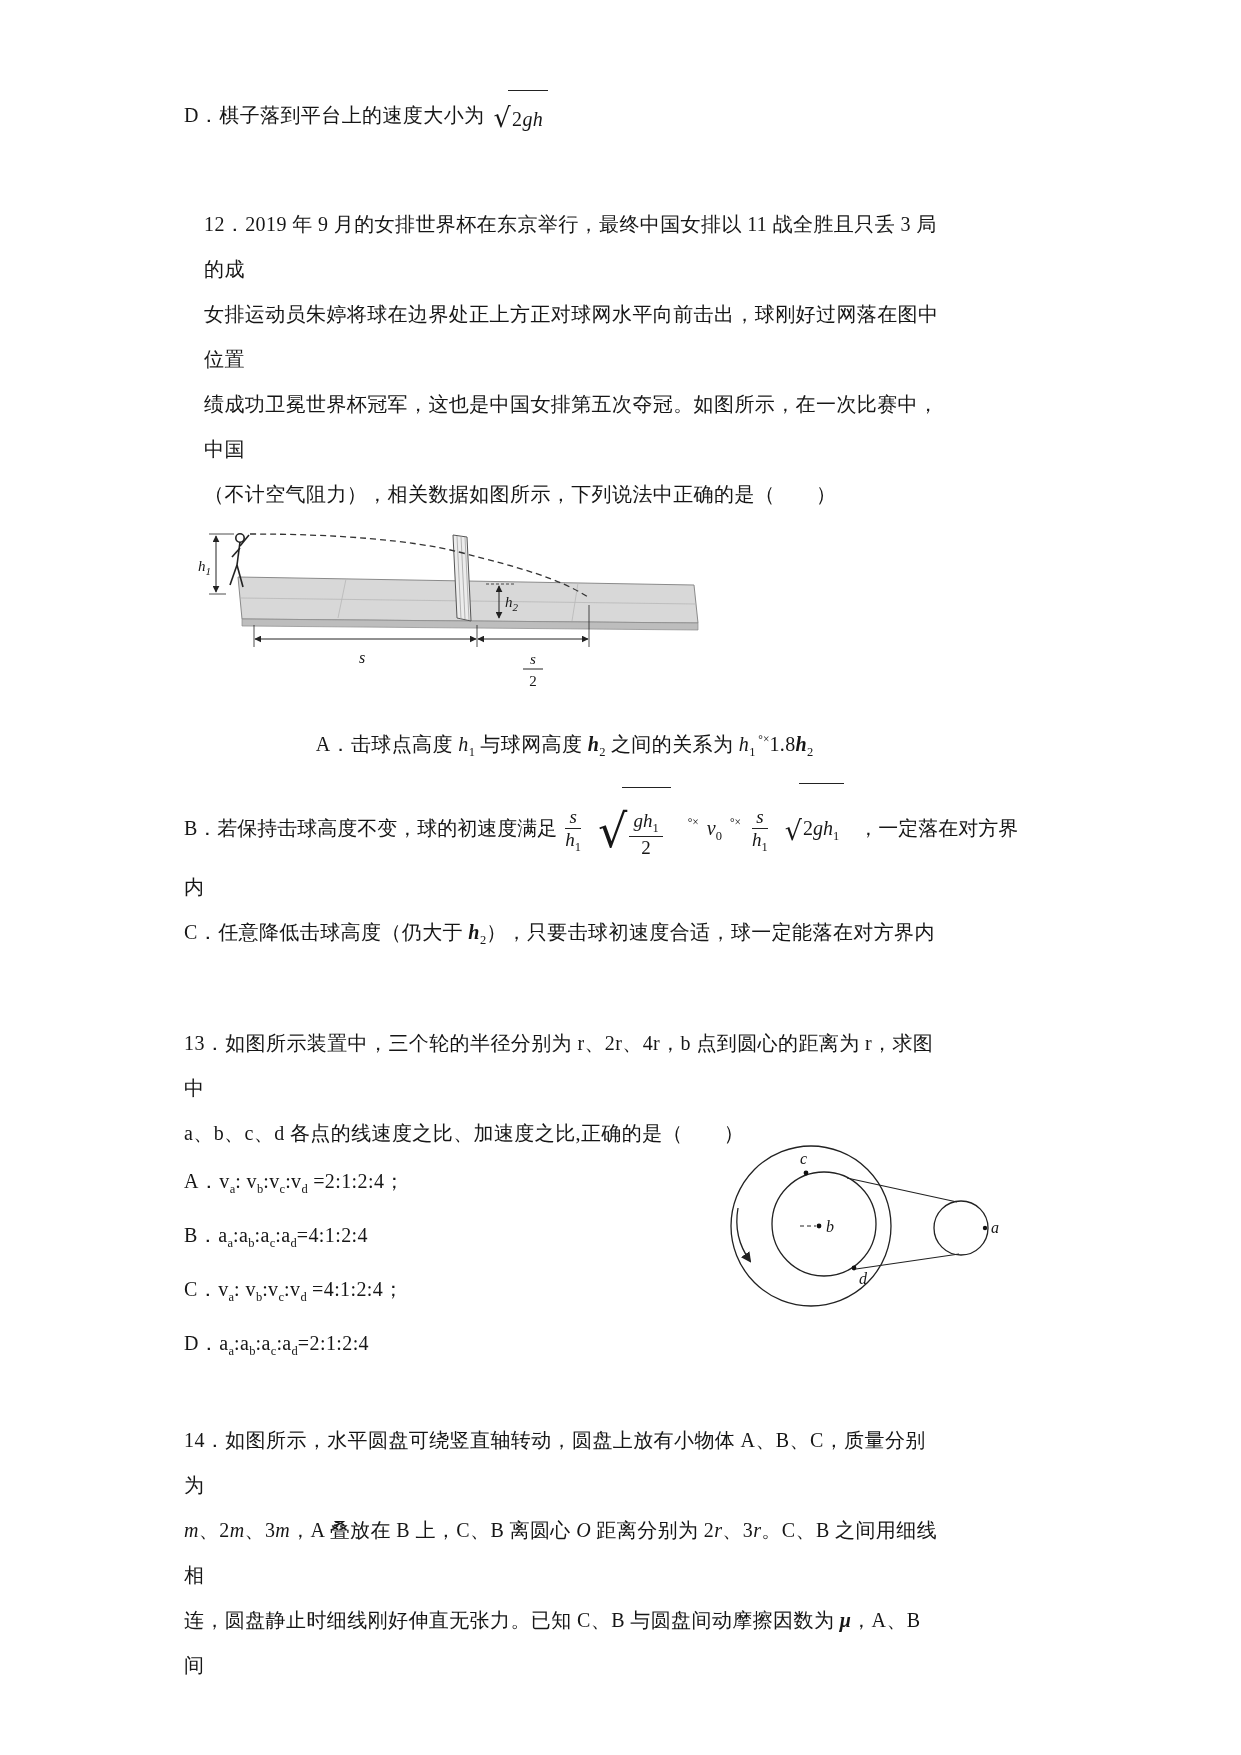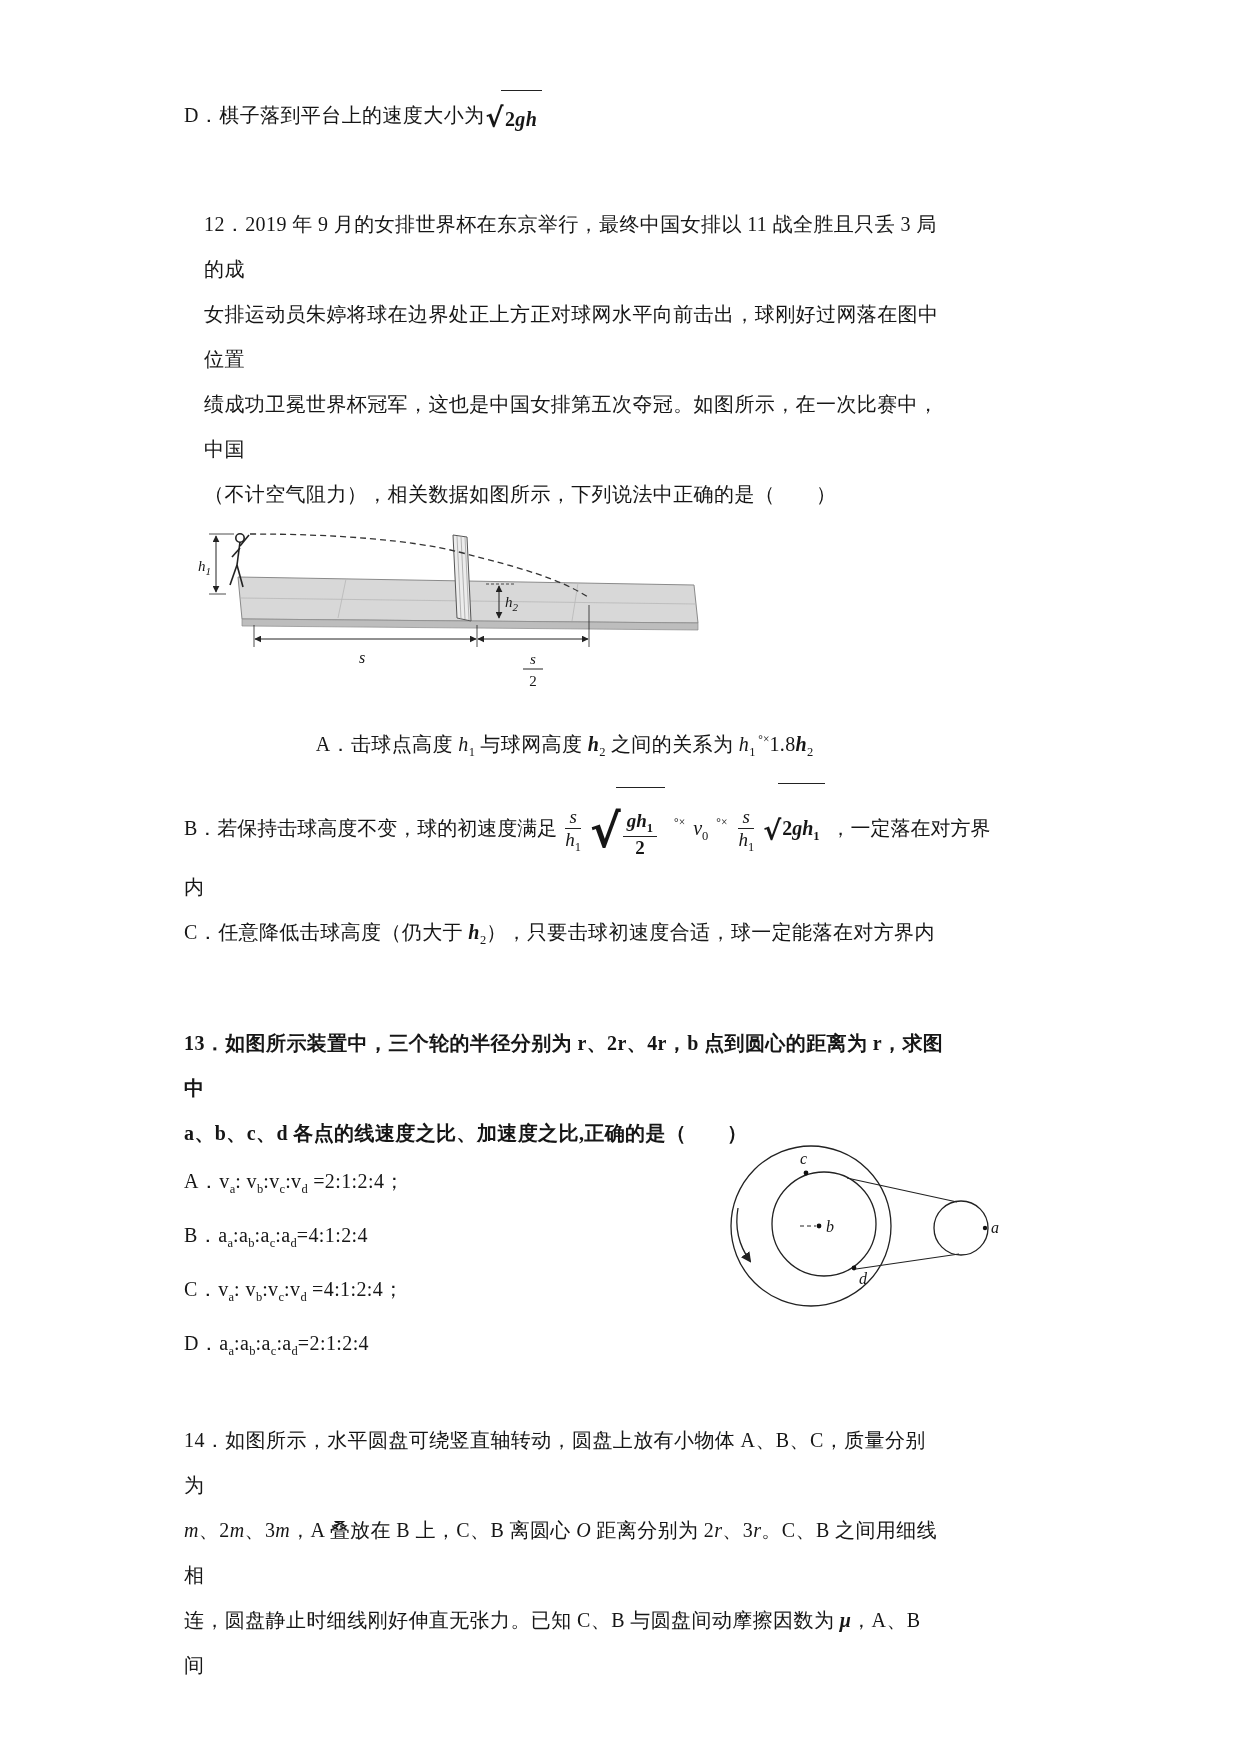--- a/index.html
+++ b/index.html
@@ -13,30 +13,30 @@
   .bd{font-weight:bold;}
   sub{font-size:12.5px;letter-spacing:0;}
   sup{font-size:11.5px;vertical-align:8px;letter-spacing:0;}
   .rel{font-size:11.5px;vertical-align:9px;margin:0 3px;}
   
   .formula{line-height:54px;}
   .fline{line-height:86px;height:86px;white-space:nowrap;margin-top:4px;}
   .frac{display:inline-block;vertical-align:middle;text-align:center;line-height:1.05;margin:0 3px;font-size:19px;}
   .frac .num{display:block;border-bottom:1.3px solid #222;padding:0 4px 1px;}
   .frac .den{display:block;padding-top:1px;}
-  .sqrt{display:inline-block;vertical-align:middle;white-space:nowrap;margin:0 1px;font-weight:bold;}
+  .sqrt{display:inline-block;vertical-align:middle;white-space:nowrap;margin:0 9px;}
   .rad{display:inline-block;vertical-align:middle;font-size:27px;margin-right:-3px;font-family:"DejaVu Sans",sans-serif;}
   .rad.big{font-size:46px;margin-right:-5px;}
   .sqrt-body{display:inline-block;vertical-align:middle;border-top:1.4px solid #222;padding:1px 5px 0 4px;}
   
   .mt-q11d{margin-top:2px;}
   .mt-q12{margin-top:56px;margin-left:20px;}
   .fig12{display:block;margin:8px 0 0 12px;}
   .mt-a{margin-top:22px;text-align:center;}
-  .mt-q13{margin-top:58px;font-weight:bold;}
+  .mt-q13{margin-top:58px;}
   .q13row{position:relative;margin-top:2px;}
   .q13opts .line{line-height:46px;}
   .fig13{position:absolute;left:532px;top:-20px;}
   .mt-q14{margin-top:44px;}
   svg text{font-family:"Liberation Serif","DejaVu Serif",serif;}
 </style>
 </head>
 <body>
 
 <div class="page">

